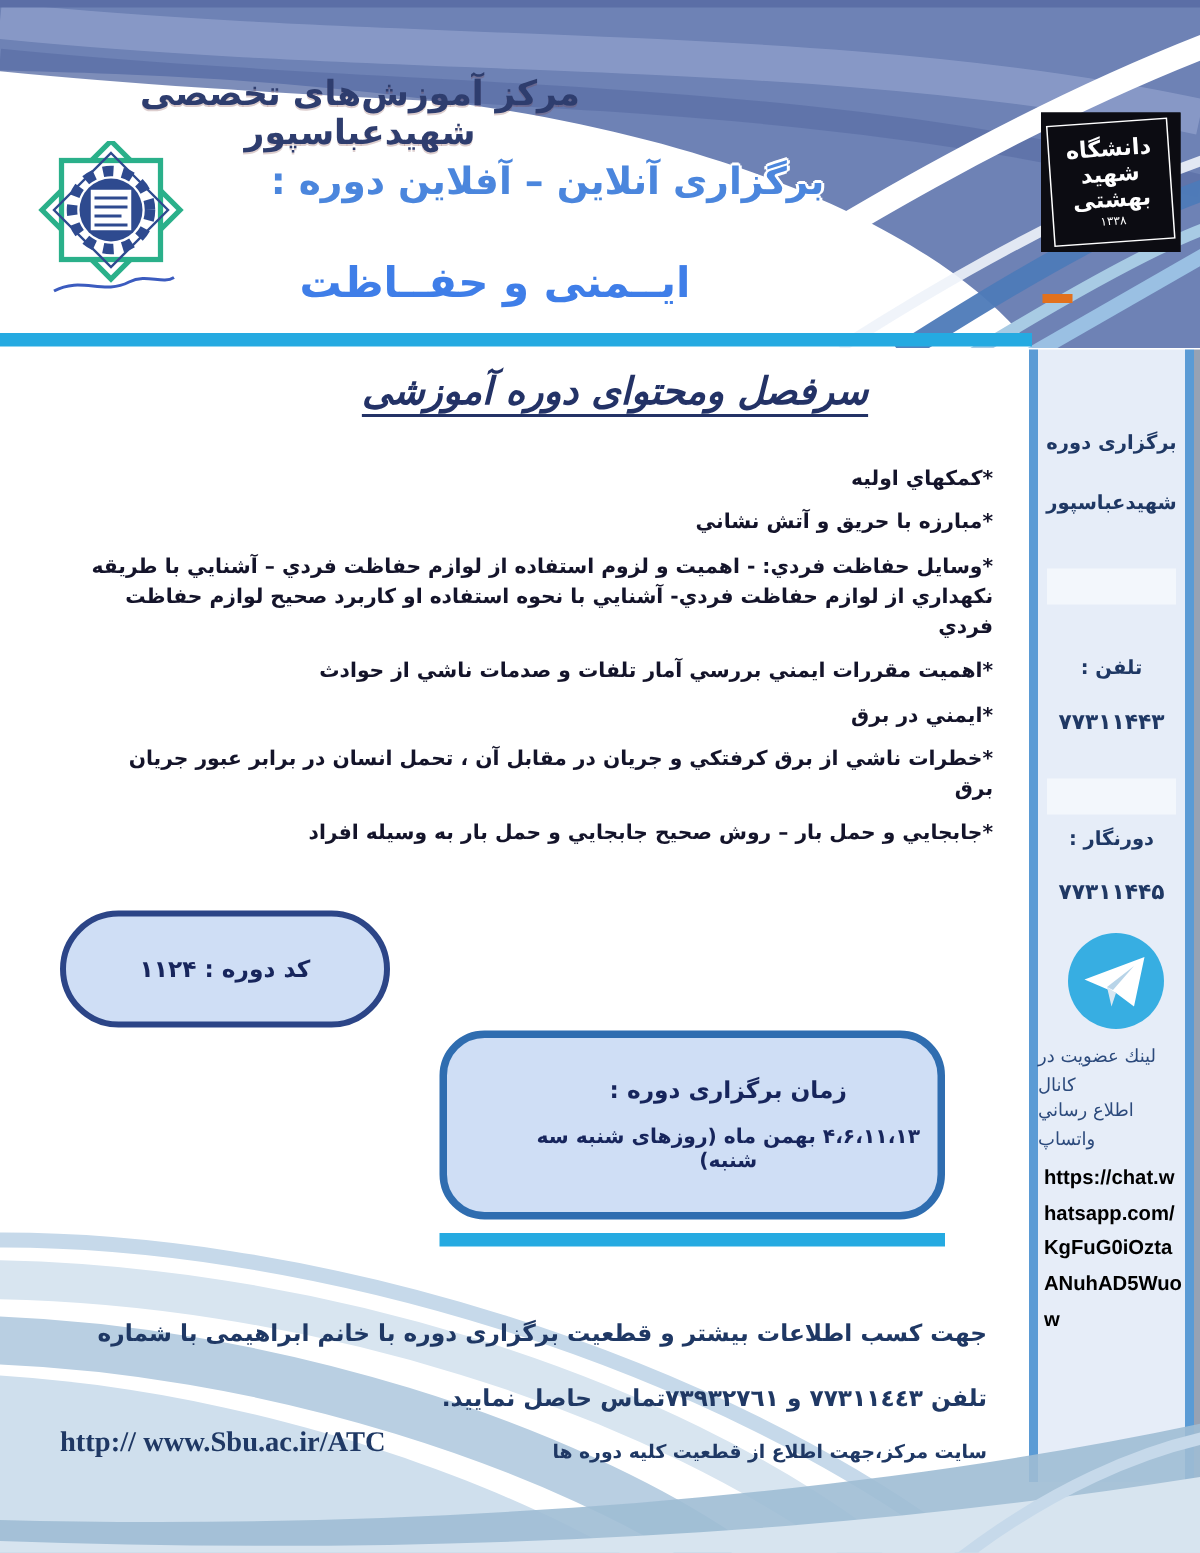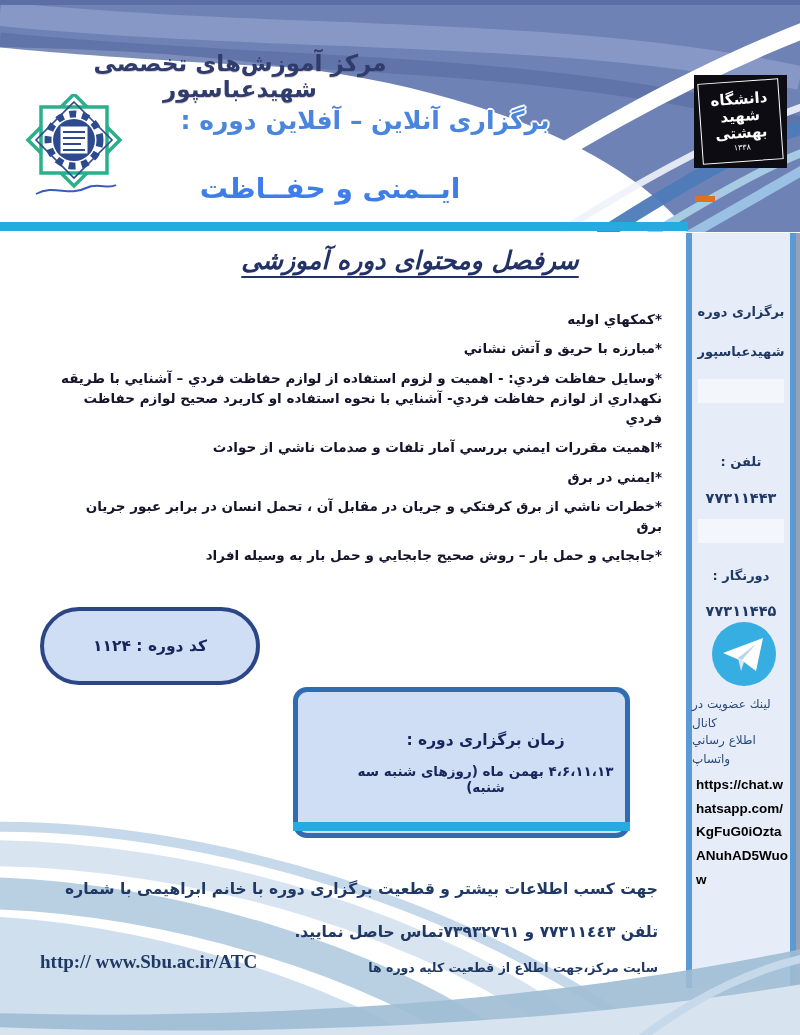--- a/index.html
+++ b/index.html
@@ -34,32 +34,32 @@
   .section-title{left:140px;top:246px;width:540px;text-align:center;direction:rtl;
     font-size:25px;font-weight:bold;font-style:italic;color:#233266;}
   .section-title span{text-decoration:underline;text-decoration-thickness:2px;text-underline-offset:7px;}
   .bullets{right:138px;left:56px;top:309px;direction:rtl;text-align:right;
     color:#14142a;font-size:13.5px;font-weight:bold;line-height:1.5;}
   .bullet{margin-bottom:9px;}
   .code-pill{left:40px;top:607px;width:220px;height:78px;box-sizing:border-box;
     background:#cfdef5;border:4px solid #2c4587;border-radius:40px;
     display:flex;align-items:center;justify-content:center;direction:rtl;
     font-size:15.5px;font-weight:bold;color:#17255c;}
-  .schedule-box{left:293px;top:687px;width:337px;height:151px;box-sizing:border-box;
-    background:#cfdef5;border:5px solid #2f6db0;border-radius:14px;
+  .schedule-box{left:293px;top:687px;width:337px;height:126px;box-sizing:border-box;
+    background:#cfdef5;border:5px solid #2f6db0;border-radius:30px;
     display:flex;flex-direction:column;align-items:center;justify-content:center;
     direction:rtl;color:#17255c;font-weight:bold;text-align:center;padding-left:48px;}
   .schedule-box .l1{font-size:15.5px;margin-bottom:14px;}
   .schedule-box .l2{font-size:13.5px;padding:0 10px;}
   .cyan-bar-schedule{left:293px;top:822px;width:337px;height:9px;background:#25aae1;}
   
   .sidebar{left:686px;top:233px;width:110px;height:755px;box-sizing:border-box;
     background:#e6edf8;border-left:6px solid #5b9bd5;border-right:6px solid #5b9bd5;
     direction:rtl;color:#1f3864;}
-  .sidebar .item{position:absolute;left:0;right:0;text-align:center;font-weight:bold;font-size:13px;margin-top:16px;}
+  .sidebar .item{position:absolute;left:0;right:0;text-align:center;font-weight:bold;font-size:13px;}
   .sidebar .divider{position:absolute;left:6px;right:6px;height:24px;background:#f3f7fc;}
   .sidebar .note{position:absolute;left:0;right:0;text-align:left;
     font-weight:normal;font-size:12px;color:#2c4a7c;line-height:1.55;}
   .sidebar .wa-url{position:absolute;left:4px;right:2px;direction:ltr;text-align:left;
     font-family:"Liberation Sans",sans-serif;font-weight:bold;font-size:13.5px;
     color:#000;line-height:1.75;word-break:break-all;}
   .gray-strip{left:796px;top:233px;width:4px;height:755px;background:#97a2b4;}
   .tg-icon{position:absolute;left:19px;width:66px;height:66px;cursor:pointer;}
   
   #footer-art{left:0;top:795px;}

